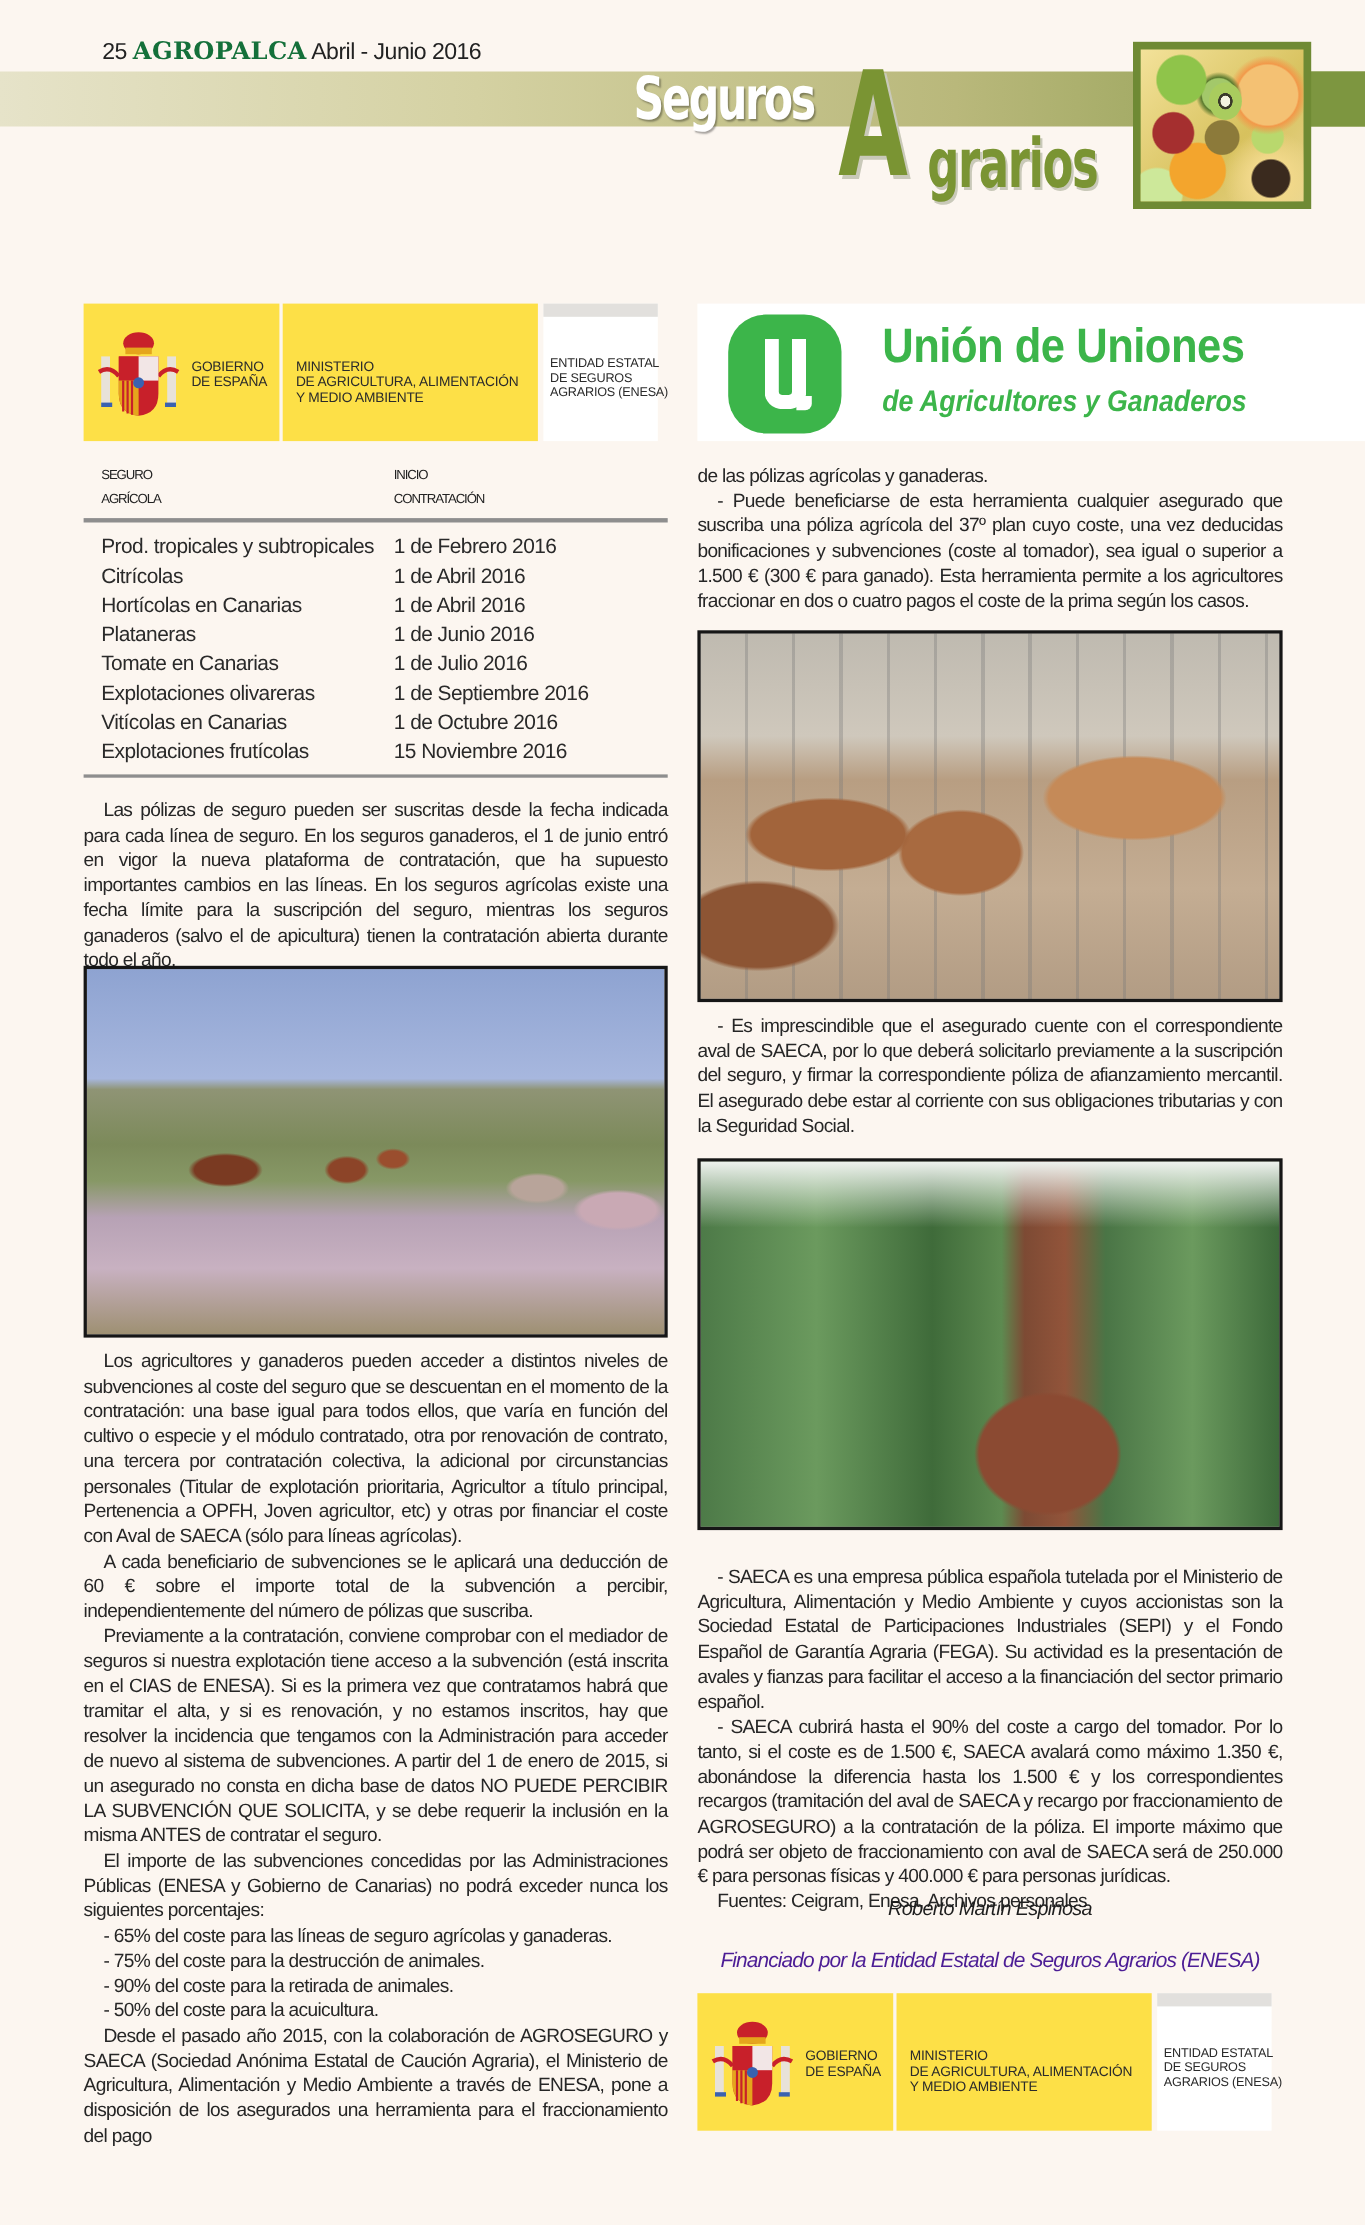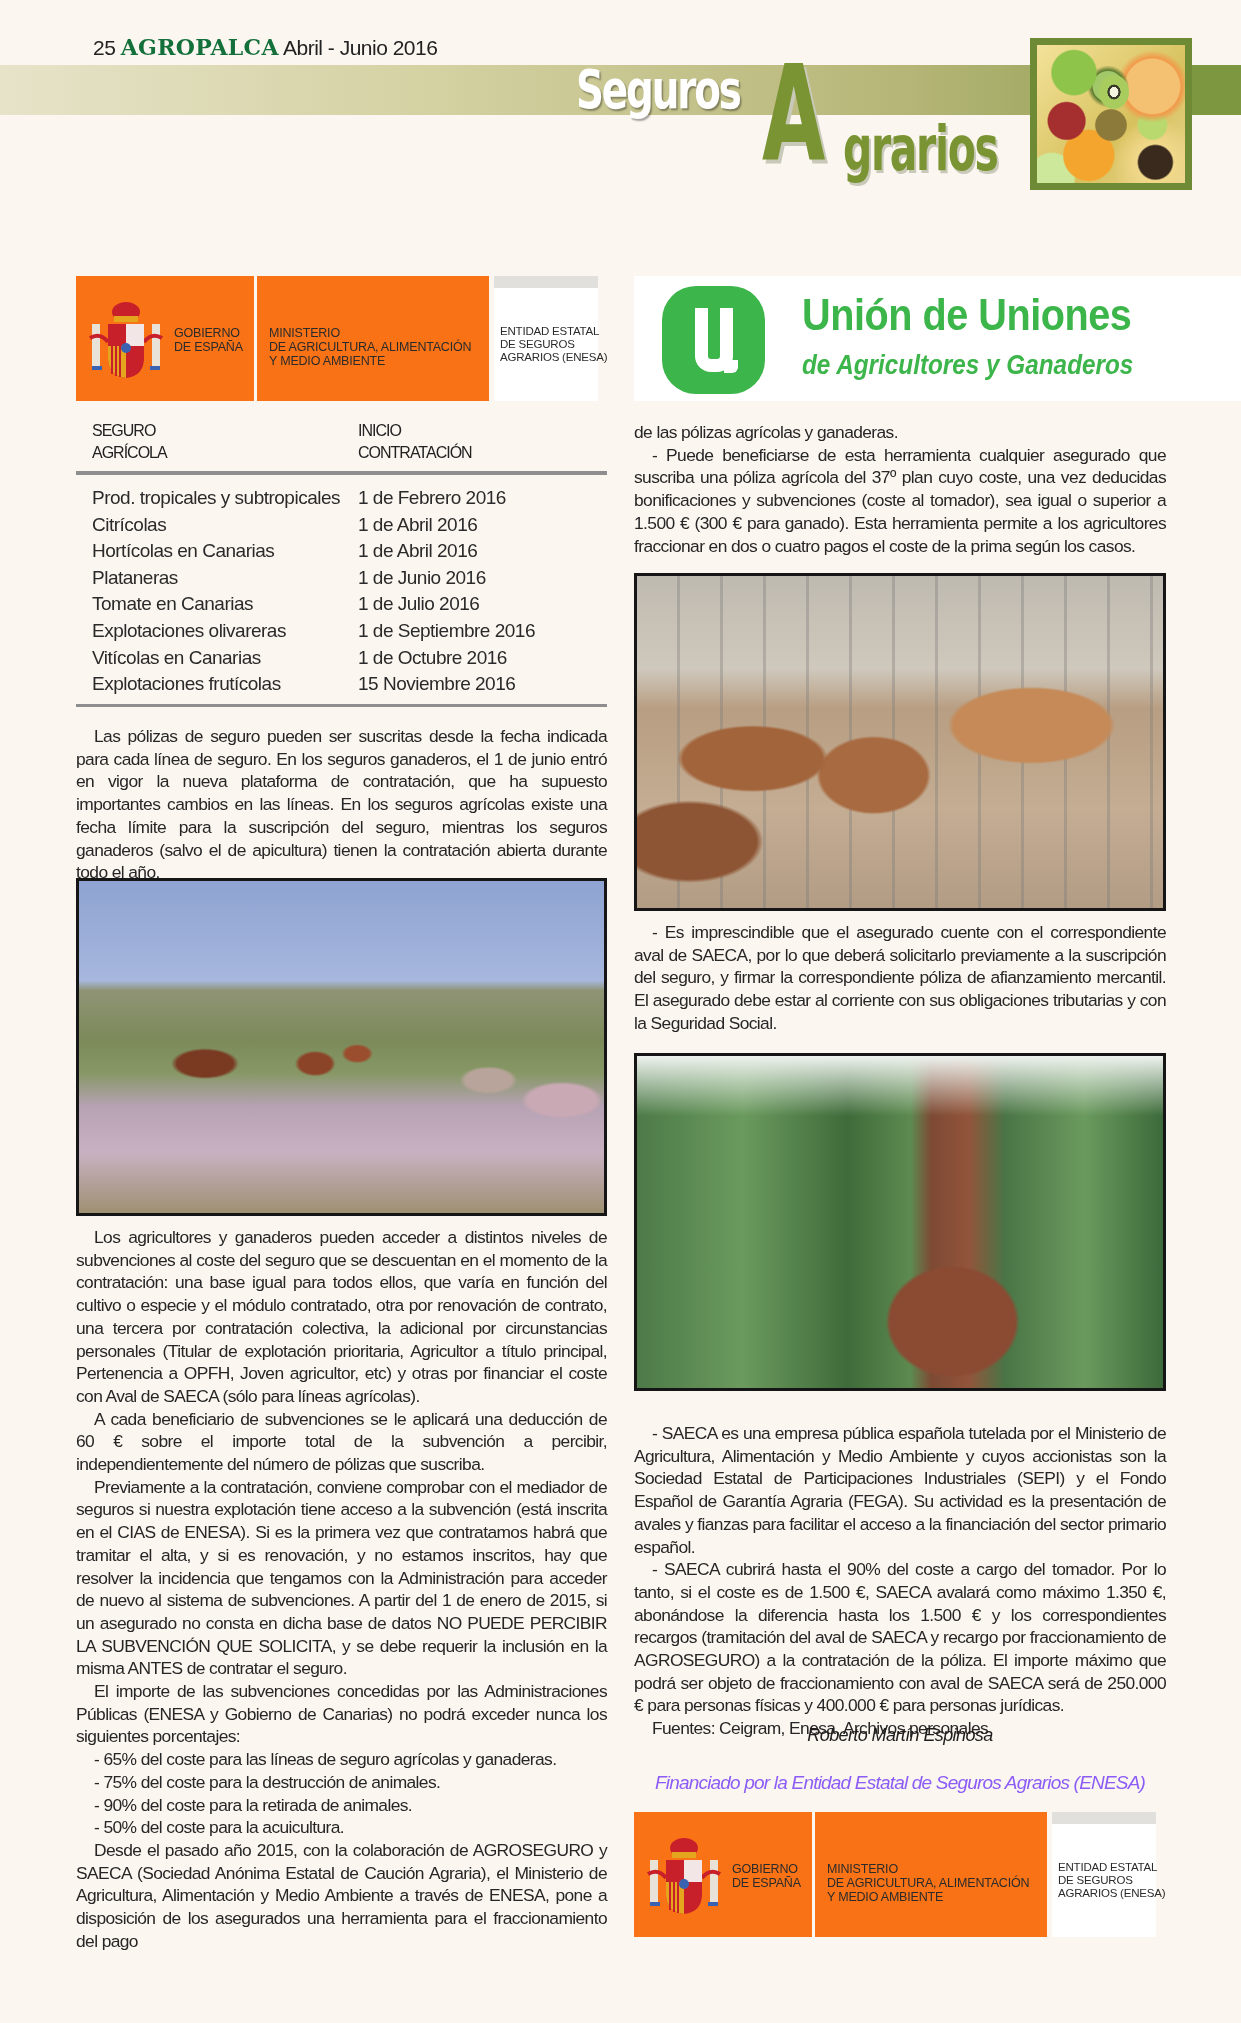--- a/index.html
+++ b/index.html
@@ -37,40 +37,40 @@
                  radial-gradient(circle at 78% 58%, #b9d86d 0 10%, transparent 11%),
                  radial-gradient(circle at 35% 80%, #f3a52d 0 17%, transparent 18%),
                  radial-gradient(ellipse at 80% 85%, #3a2a1e 0 10%, #f1d88a 11%, transparent 26%),
                  radial-gradient(circle at 10% 95%, #cde89a 0 12%, transparent 13%),
                  linear-gradient(135deg, #f3e29a, #d7c15d 60%, #e8d590); }
   .kiwi-icon { position: absolute; left: 62px; top: 30px; width: 30px; height: 34px; border-radius: 50%;
                background: radial-gradient(ellipse, #f4f4e0 0 20%, #3a3a2a 22% 30%, #a9cc5e 32%); }
 
   
   .gov-logo { position: absolute; display: flex; height: 125px; }
-  .gov-logo .cell { height: 100%; background: #f97316; position: relative; }
+  .gov-logo .cell { height: 100%; background: #fde047; position: relative; }
   .gov-logo .cell.esp { width: 178px; margin-right: 3px; }
   .gov-logo .cell.min { width: 232px; margin-right: 5px; }
   .gov-logo .cell.enesa { width: 104px; background: #fff; border-top: 12px solid #e2e0dd; }
   .gov-logo .txt { position: absolute; font-size: 12.5px; line-height: 14px; color: #2b2b2b; text-transform: uppercase; white-space: nowrap; letter-spacing: -0.2px; }
   .gov-logo .esp .txt { left: 98px; top: 50px; }
   .gov-logo .min .txt { left: 12px; top: 50px; }
   .gov-logo .enesa .txt { left: 6px; top: 37px; font-size: 11.5px; line-height: 13px; }
   .coat-icon { position: absolute; left: 12px; top: 22px; width: 76px; height: 84px; }
 
   .union-logo { position: absolute; left: 634px; top: 276px; width: 640px; height: 125px; background: #fff; }
   .union-mark { position: absolute; left: 28px; top: 10px; width: 103px; height: 108px; background: #3cb54a; border-radius: 34px; }
   .union-u { position: absolute; left: 33px; top: 22px; width: 38px; height: 64px; border: 13px solid #fff; border-top: none; border-radius: 0 0 16px 16px; }
   .union-u-tail { position: absolute; left: 62px; top: 74px; width: 14px; height: 13px; background: #fff; border-radius: 0 0 6px 0; }
   .union-title { position: absolute; left: 168px; top: 14px; font-size: 44px; font-weight: bold; color: #3cb54a; letter-spacing: -0.5px; white-space: nowrap; transform: scaleX(0.9); transform-origin: left top; }
   .union-sub { position: absolute; left: 168px; top: 74px; font-size: 27px; font-weight: bold; font-style: italic; color: #3cb54a; white-space: nowrap; transform: scaleX(0.9); transform-origin: left top; }
 
   
   .ins-table { position: absolute; left: 76px; top: 418px; width: 531px; }
-  .ins-table .thead { display: flex; height: 57px; border-bottom: 4px solid #8e8e8e; font-size: 16px; line-height: 22px; text-transform: uppercase; letter-spacing: -1px; color: #222; }
+  .ins-table .thead { display: flex; height: 57px; border-bottom: 4px solid #8e8e8e; font-size: 12px; line-height: 22px; text-transform: uppercase; letter-spacing: -1px; color: #222; }
   .ins-table .thead .c1 { width: 282px; padding-left: 16px; padding-top: 2px; }
   .ins-table .thead .c2 { padding-top: 2px; }
   .ins-table .tbody { padding-top: 12px; padding-bottom: 4px; border-bottom: 3px solid #8e8e8e; }
   .ins-table .row { display: flex; height: 26.6px; font-size: 19px; color: #2a2a2a; letter-spacing: -0.5px; white-space: nowrap; }
   .ins-table .row .c1 { width: 282px; padding-left: 16px; }
 
   
   .col { position: absolute; font-size: 17.4px; line-height: 22.7px; color: #262626; letter-spacing: -0.6px; text-align: justify; }
   .col p { text-indent: 18px; }
   .col p.noind { text-indent: 0; }
@@ -98,21 +98,21 @@
       linear-gradient(180deg, #bfbab0 0%, #cfc8bc 28%, #b89e82 40%, #c4ad93 70%, #b29c84 100%); }
   .photo-tomato { left: 634px; top: 1053px; width: 532px; height: 338px;
     background:
       radial-gradient(ellipse at 60% 80%, #8b4a32 0 14%, transparent 15%),
       linear-gradient(90deg, #4d7a48 0%, #6b9a5e 20%, #3f6b3a 40%, #5d8a50 52%, #7d4a34 56%, #92543a 63%, #4a7546 70%, #6b9a5e 85%, #3d6a3a 100%); }
   .photo-tomato::after { content: ""; position: absolute; left: 0; top: 0; right: 0; height: 18%;
     background: linear-gradient(180deg, #eef2ee, rgba(238,242,238,0)); }
 
   
   .author { position: absolute; left: 634px; top: 1725px; width: 532px; text-align: center; font-style: italic; font-size: 18px; color: #1e1e1e; letter-spacing: -0.6px; }
-  .funded { position: absolute; left: 634px; top: 1772px; width: 532px; text-align: center; font-style: italic; font-size: 19px; color: #8b5cf6; letter-spacing: -0.8px; }
+  .funded { position: absolute; left: 634px; top: 1772px; width: 532px; text-align: center; font-style: italic; font-size: 19px; color: #4c1d95; letter-spacing: -0.8px; }
 </style>
 </head>
 <body>
 
 <div class="pagehead">
   <span class="num">25</span>
   <span class="brand">AGROPALCA</span>
   <span class="date">Abril - Junio 2016</span>
 </div>
 

